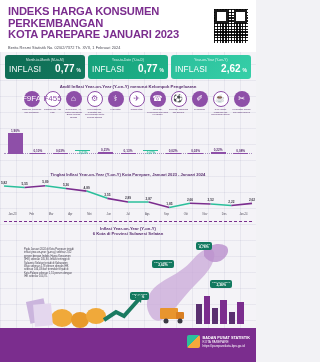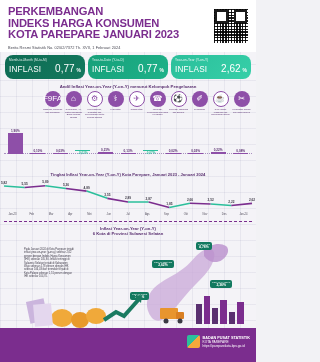--- a/index.html
+++ b/index.html
@@ -55,40 +55,41 @@
   }
   .qr::before { left: 1px; top: 1px; }
   .qr::after { right: 1px; top: 1px; }
 
   
   .boxes {
     position: absolute; left: 0; top: 53px; width: 256px; height: 28px;
     display: flex; gap: 3px; padding: 2px 5px;
   }
   .box {
-    flex: 1; border-radius: 8px; position: relative;
+    flex: 1; border-radius: 3px; position: relative;
     padding: 2.5px 4px 0 4px;
     overflow: hidden;
+    text-align: center;
   }
   .box.b1 { background: linear-gradient(135deg,#0e6b53,#13795e); }
   .box.b2 { background: linear-gradient(135deg,#17a07a,#1eb289); }
   .box.b3 { background: linear-gradient(135deg,#2bbf9b,#36cfa8); }
   .box-label {
     color: rgba(255,255,255,0.88);
     font-size: 3.2px;
     letter-spacing: 0.1px;
     white-space: nowrap;
     margin-bottom: 1px;
   }
   .box-row { display: flex; align-items: baseline; gap: 2px; }
   .box-word {
     color: #ffffff; font-size: 8.2px; font-weight: 300; letter-spacing: 0.2px;
   }
   .box-val {
-    color: #ffffff; font-size: 10px; font-weight: normal; margin-left: auto;
+    color: #ffffff; font-size: 10px; font-weight: bold; margin-left: auto;
   }
   .box-pct { color: #ffffff; font-size: 5px; font-weight: bold; }
 
   
   .andil-title {
     position: absolute; top: 84px; left: 0; width: 256px;
     text-align: center; color: #5a3070;
     font-size: 4.3px; font-weight: bold;
   }
   .icons-row {
@@ -178,22 +179,22 @@
   .bps-txt { color: #fff; font-size: 3.2px; line-height: 4px; }
   .bps-txt b { font-size: 3.8px; display: block; }
 </style>
 </head>
 <body>
 
 <div id="page">
 
   <div class="header">
     <div class="title-block">
+      <div class="title-line">INDEKS HARGA KONSUMEN</div>
       <div class="title-line">PERKEMBANGAN</div>
-      <div class="title-line">INDEKS HARGA KONSUMEN</div>
       <div class="title-line">KOTA PAREPARE JANUARI 2023</div>
     </div>
     <div class="subtitle">Berita Resmi Statistik No. 02/02/7372 Th. XVII, 1 Februari 2024</div>
     <div class="qr"></div>
   </div>
 
   <div class="boxes">
     <div class="box b1">
       <div class="box-label">Month-to-Month (M-to-M)</div>
       <div class="box-row">
@@ -219,20 +220,24 @@
       </div>
     </div>
   </div>
 
   <div class="andil-title">Andil Inflasi Year-on-Year (Y-on-Y) menurut Kelompok Pengeluaran</div>
 
   <div class="icons-row" id="icons-row">
       <div class="icon-cell">
         <div class="icon-circle">F9FA</div>
         <div class="icon-label">Makanan, Minuman dan Tembakau</div>
+      </div>
+      <div class="icon-cell">
+        <div class="icon-circle alt">F455</div>
+        <div class="icon-label">Pakaian dan Alas Kaki</div>
       </div>
       <div class="icon-cell">
         <div class="icon-circle">⌂</div>
         <div class="icon-label">Perumahan, Air, Listrik dan Bahan Bakar Rumah Tangga</div>
       </div>
       <div class="icon-cell">
         <div class="icon-circle alt">⚙</div>
         <div class="icon-label">Perlengkapan, Peralatan dan Pemeliharaan Rutin Rumah Tangga</div>
       </div>
       <div class="icon-cell">

